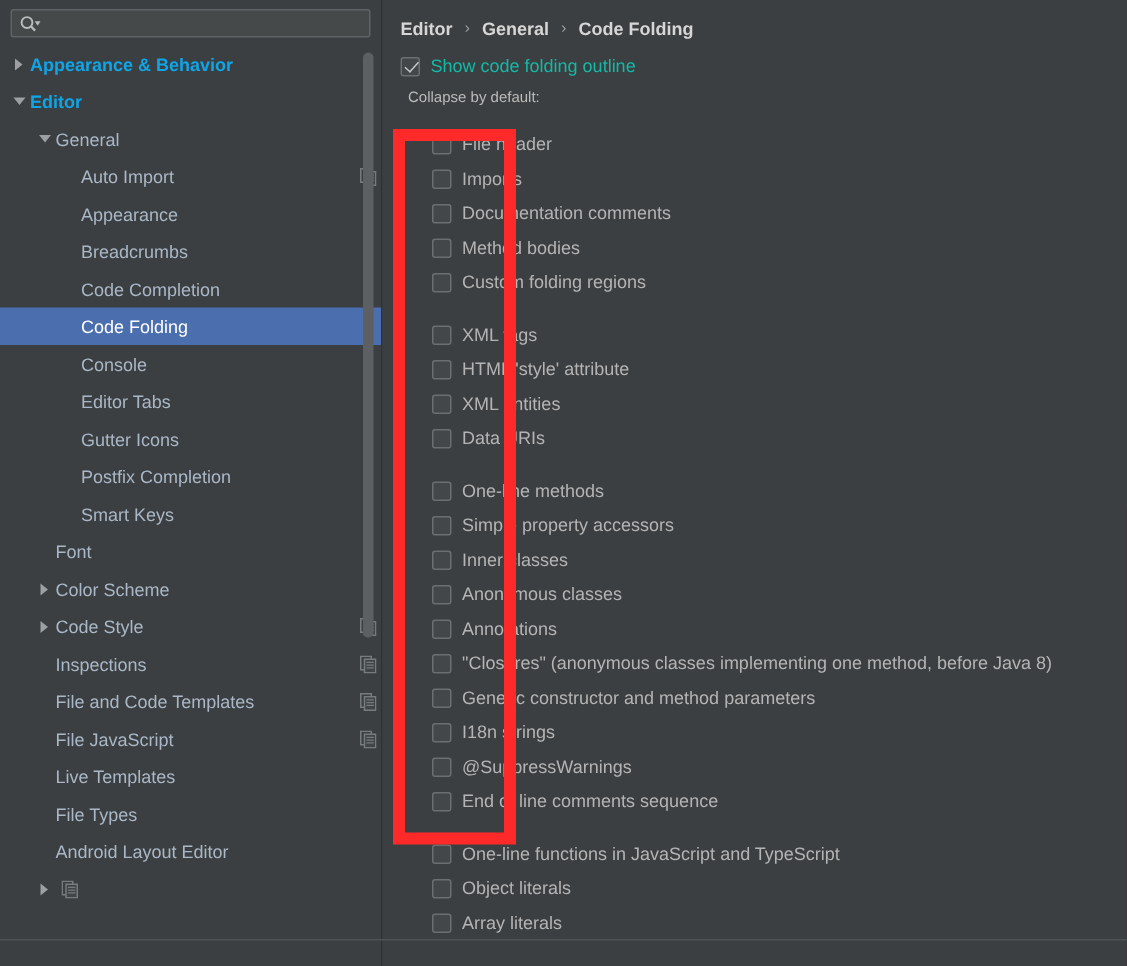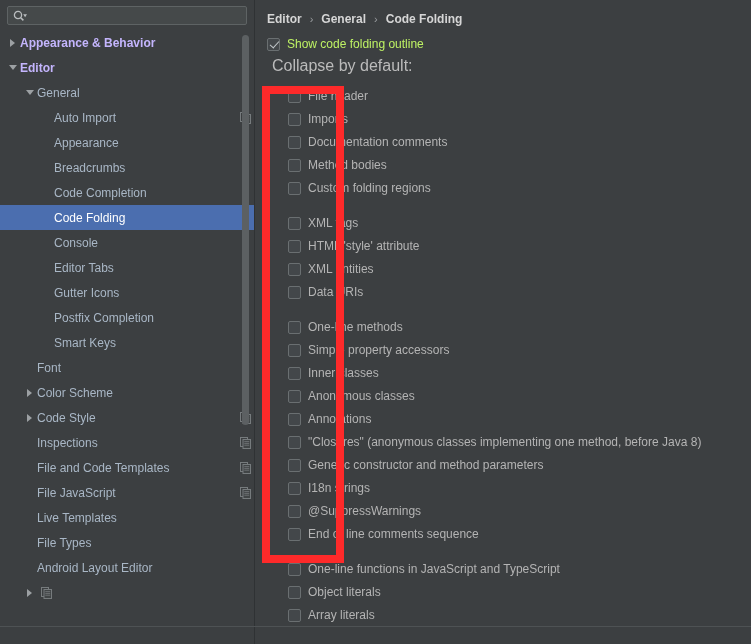--- a/index.html
+++ b/index.html
@@ -73,21 +73,21 @@
     color: #a9b7c6;
     font-size: 12px;
     white-space: nowrap;
     box-sizing: border-box;
     padding-right: 4px;
   }
   .tree-row.selected {
     background: #4b6eaf;
     color: #ffffff;
   }
-  .tree-row.bold { color: #c4b5fd; font-weight: bold; }
+  .tree-row.bold { color: #0ea5e9; font-weight: bold; }
   .tw {
     width: 13px; height: 13px;
     flex: 0 0 13px;
     position: relative;
   }
   .tw.collapsed::before {
     content: "";
     position: absolute;
     left: 3px; top: 2.5px;
     border-left: 5px solid #9ca0a3;
@@ -160,21 +160,21 @@
     font-size: 11px;
   }
   #outline-row {
     display: flex;
     align-items: center;
     height: 22px;
     margin-top: 3px;
   }
   #collapse-label {
     color: #bbbbbb;
-    font-size: 16px;
+    font-size: 10px;
     height: 22px;
     line-height: 22px;
     margin-left: 5px;
   }
 
   .cb-box {
     width: 13px; height: 13px;
     box-sizing: border-box;
     border: 1px solid #6a6f71;
     background: #43474a;
@@ -190,21 +190,21 @@
     border: solid #c3c8cb;
     border-width: 0 1.7px 1.7px 0;
     transform: rotate(42deg);
   }
   .cb-text {
     color: #bbbbbb;
     font-size: 12px;
     margin-left: 7px;
     white-space: nowrap;
   }
-  #outline-row .cb-text { color: #bef264; }
+  #outline-row .cb-text { color: #14b8a6; }
 
   #opt-list {
     position: relative;
     margin-left: 21px;
     margin-top: 3px;
   }
   .opt-row {
     display: flex;
     align-items: flex-end;
     height: 23px;

